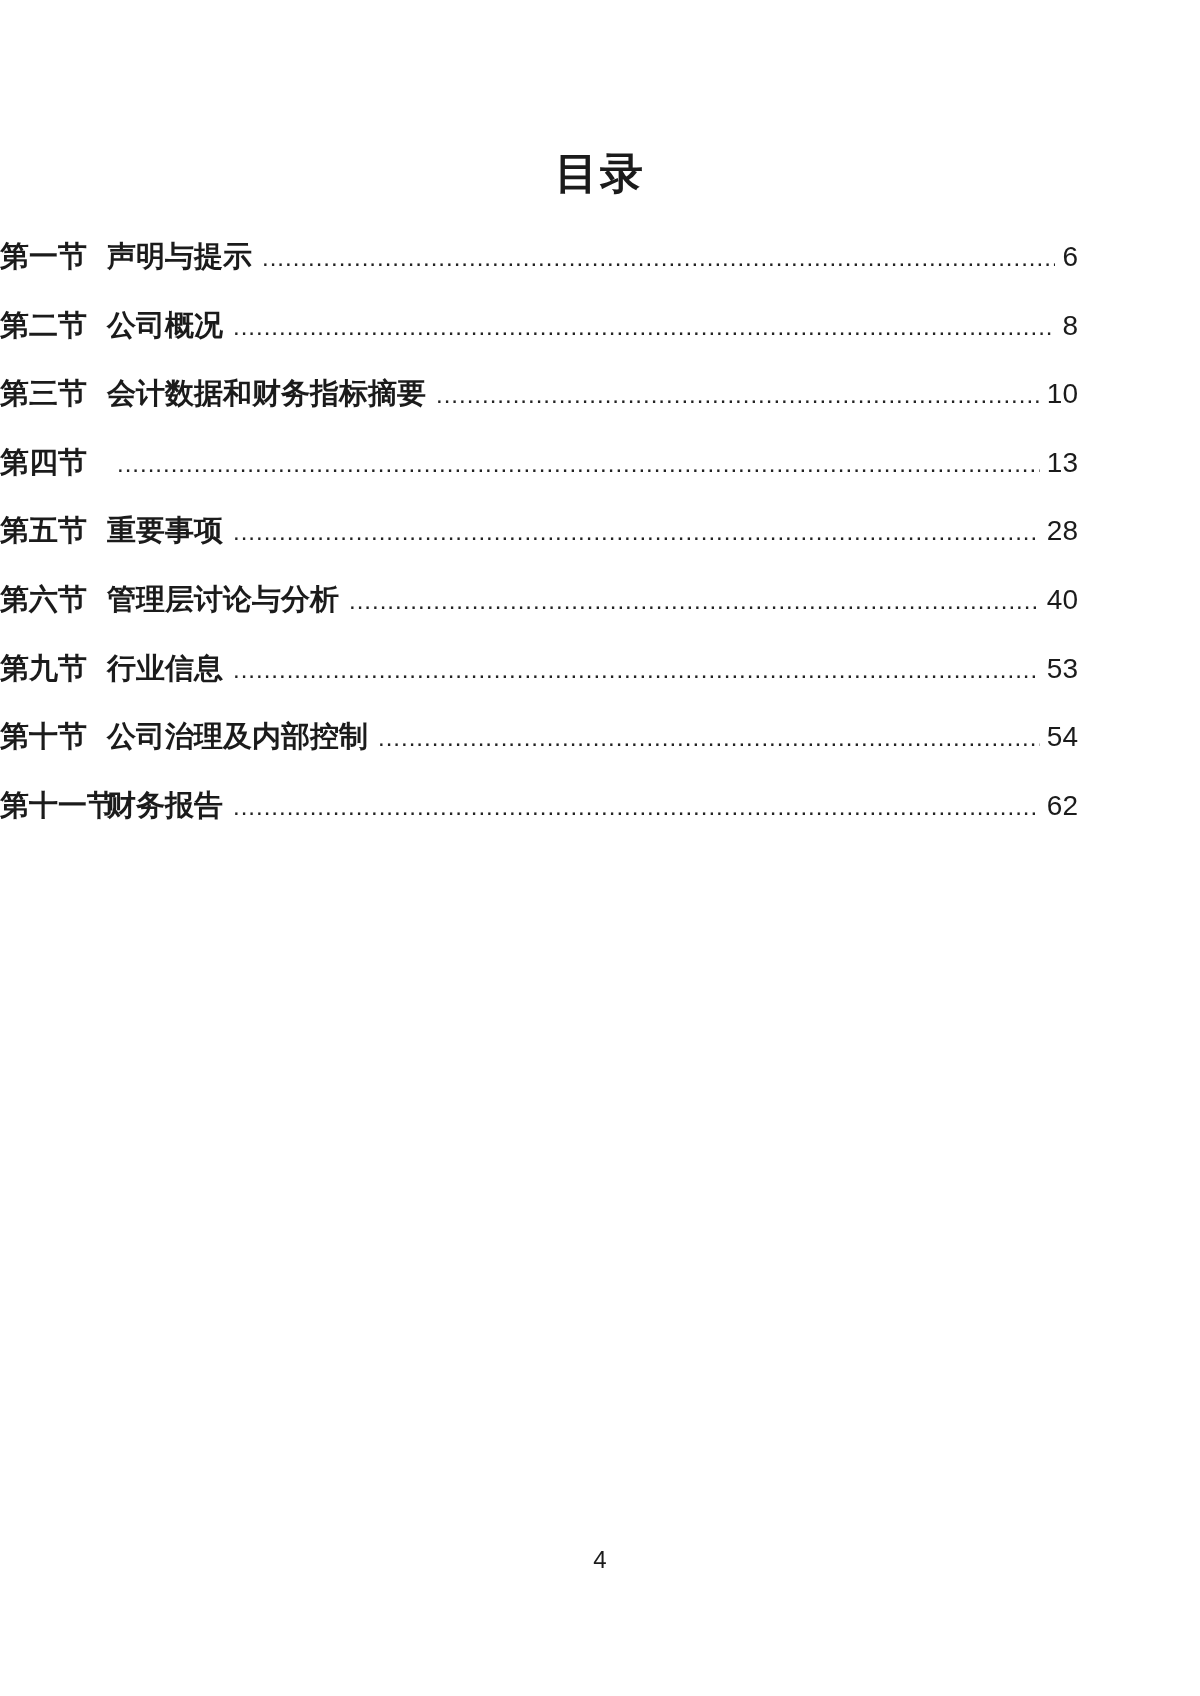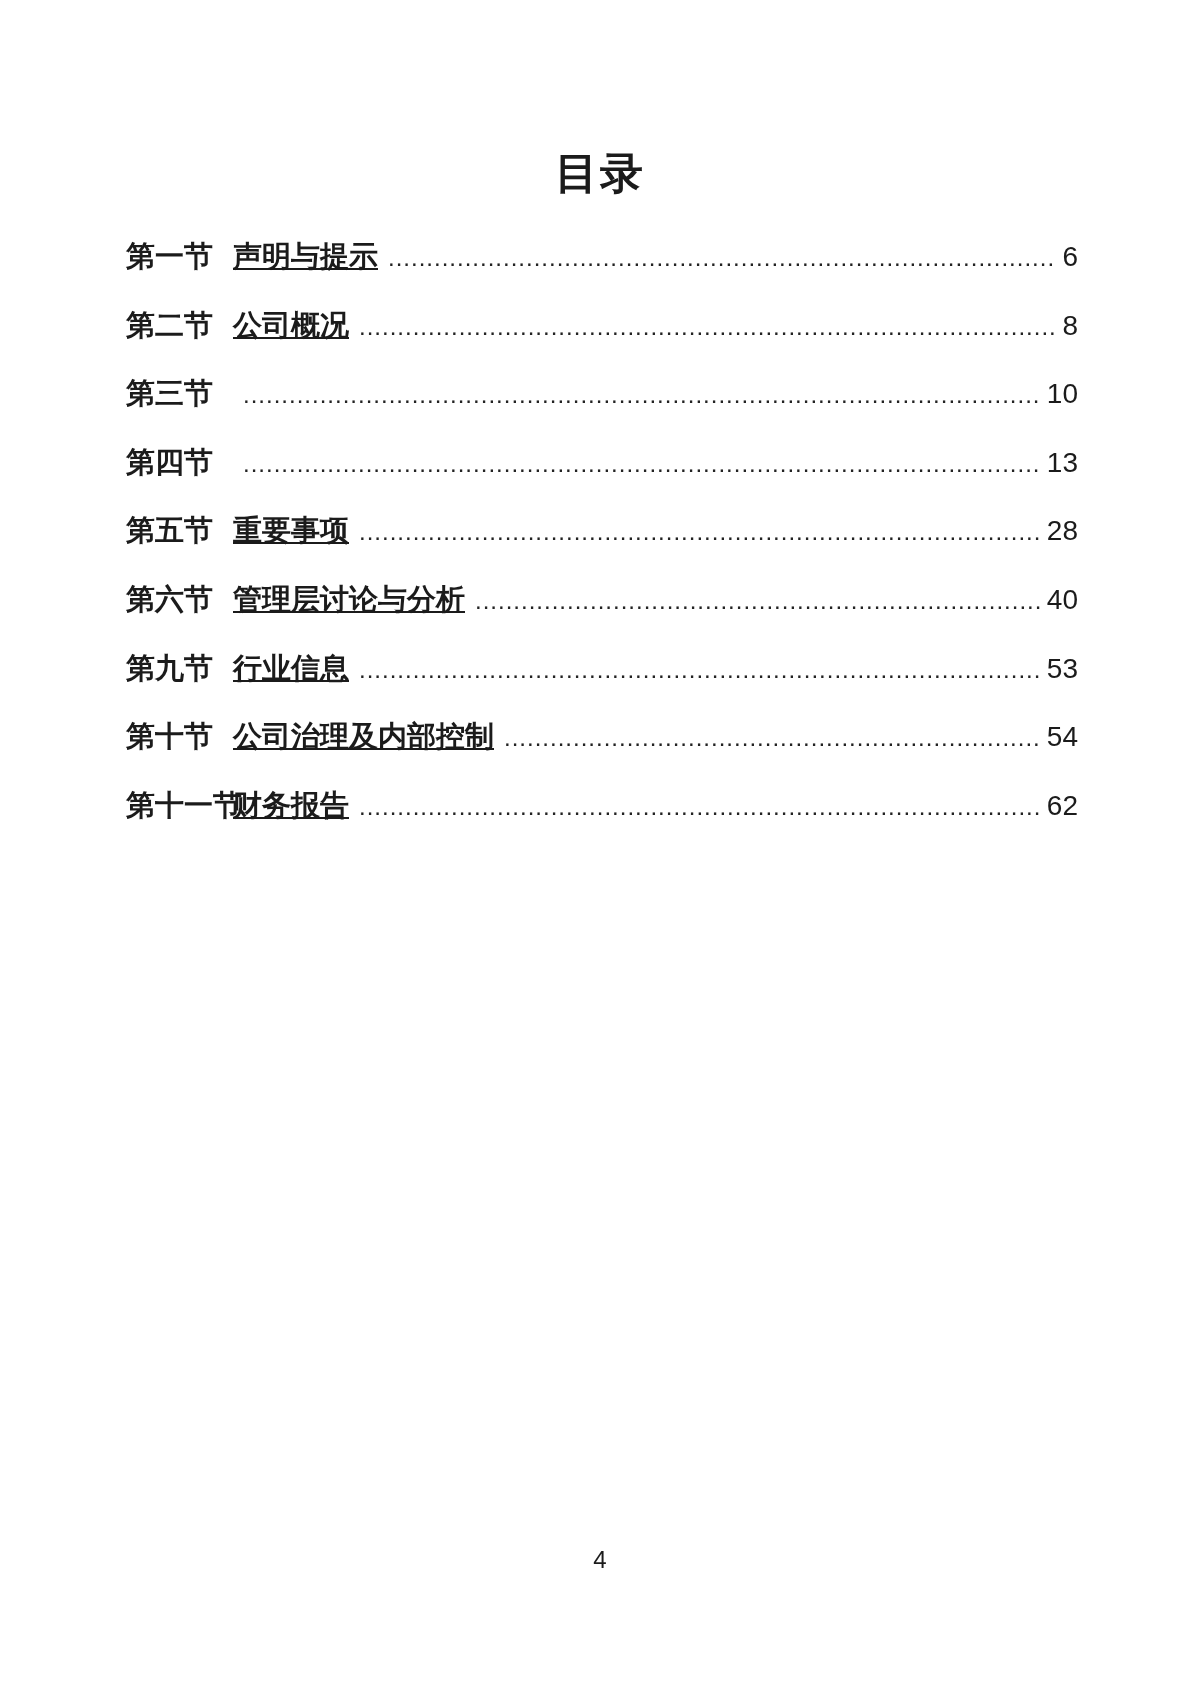--- a/index.html
+++ b/index.html
@@ -21,39 +21,37 @@
     margin: 0;
     padding-top: 150px;
     text-align: center;
     font-size: 43px;
     line-height: 48px;
     font-weight: 700;
     letter-spacing: 2px;
   }
   .toc {
     margin-top: 39px;
-    padding-left: 126px;
     padding-right: 122px;
   }
   .toc-row {
     display: flex;
     align-items: baseline;
     height: 68.6px;
     font-size: 29px;
     font-weight: 700;
     cursor: default;
   }
   .toc-label {
     display: inline-block;
     min-width: 107px;
     white-space: nowrap;
   }
   .toc-title {
     white-space: nowrap;
-    text-decoration: underline;
   }
   .toc-dots {
     flex: 1 1 auto;
     overflow: hidden;
     white-space: nowrap;
     margin: 0 7px 0 10px;
     font-family: "Liberation Sans", "DejaVu Sans", sans-serif;
     font-weight: 400;
     font-size: 24px;
     letter-spacing: 1px;
@@ -96,20 +94,21 @@
 
   <div class="toc-row">
     <span class="toc-label">第二节</span>
     <span class="toc-title">公司概况</span>
     <span class="toc-dots"></span>
     <span class="toc-page">8</span>
   </div>
 
   <div class="toc-row">
     <span class="toc-label">第三节</span>
+    <span class="toc-title">会计数据和财务指标摘要</span>
     <span class="toc-dots"></span>
     <span class="toc-page">10</span>
   </div>
 
   <div class="toc-row">
     <span class="toc-label">第四节</span>
     <span class="toc-dots"></span>
     <span class="toc-page">13</span>
   </div>
 

